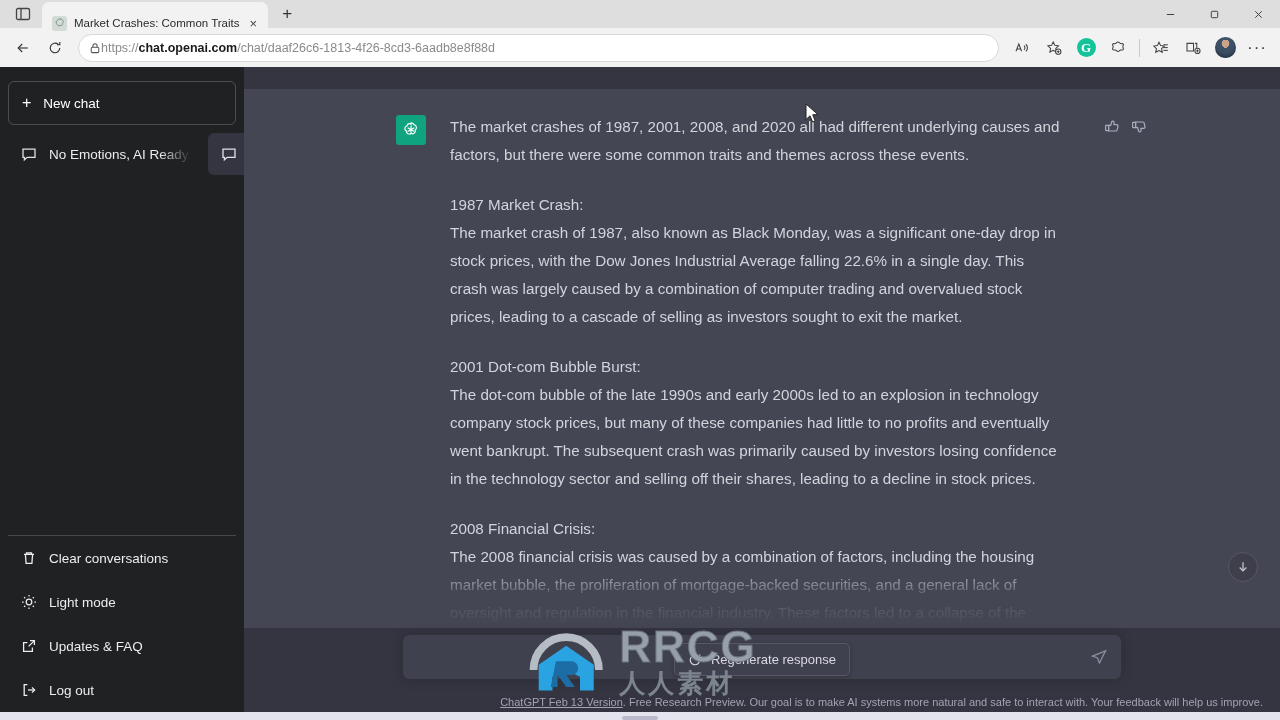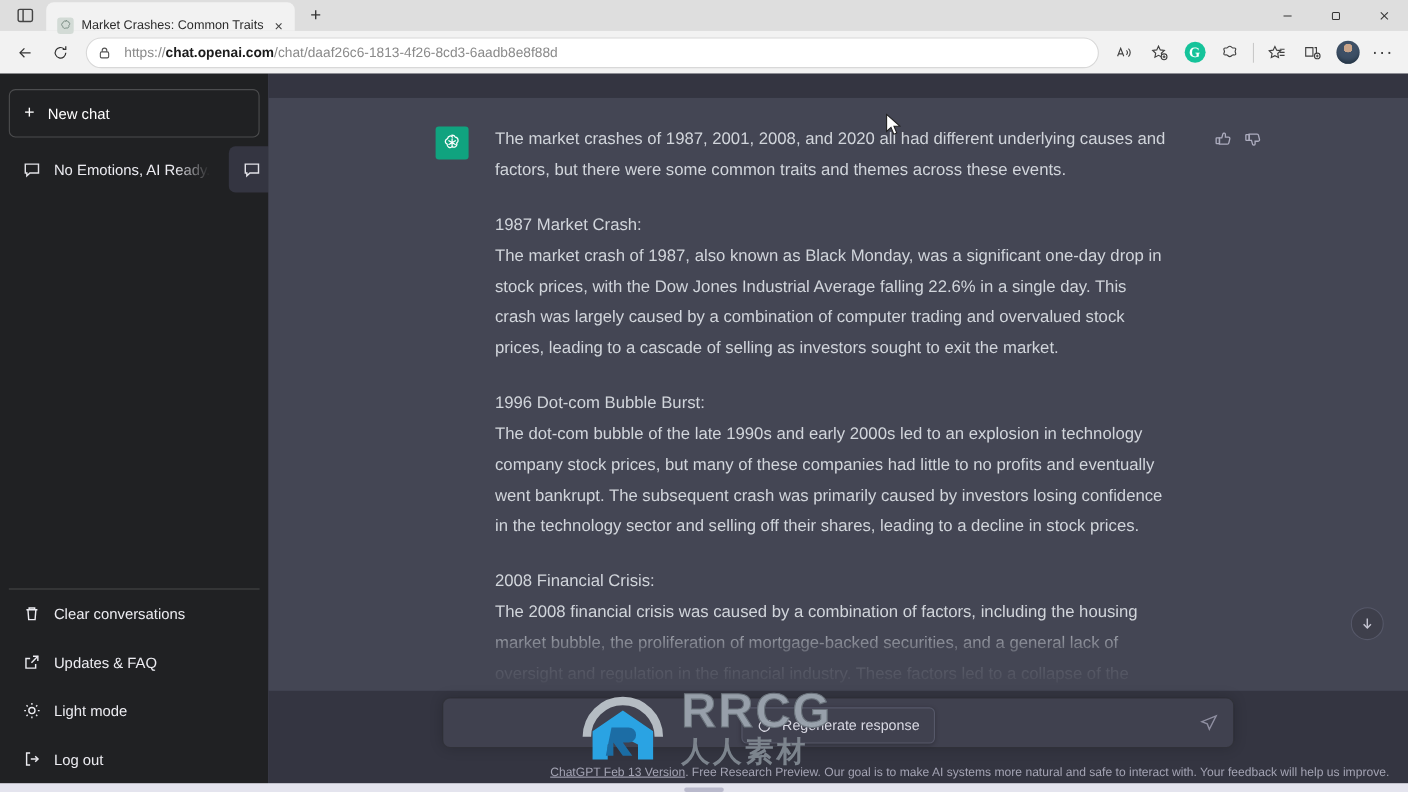--- a/index.html
+++ b/index.html
@@ -57,21 +57,21 @@
     padding: 0 8px; gap: 2px;
   }
   .tb-icon {
     width: 30px; height: 30px; border-radius: 5px;
     display: flex; align-items: center; justify-content: center;
     color: #404040; flex: 0 0 auto;
   }
   .tb-icon svg { width: 16px; height: 16px; }
   .omnibox {
     flex: 1 1 auto; height: 28px; background: #ffffff; border-radius: 14px;
-    display: flex; align-items: center; padding: 0 10px; gap: 12px;
+    display: flex; align-items: center; padding: 0 10px; gap: 0;
     margin: 0 6px; border: 1px solid #d8d8d8;
   }
   .omnibox .lock svg { width: 12px; height: 12px; color: #555; display: block; }
   .url { font-size: 12.5px; color: #8a8a8a; white-space: nowrap; overflow: hidden; }
   .url b { color: #1b1b1b; font-weight: 600; }
   .grammarly {
     width: 19px; height: 19px; border-radius: 50%; background: #15c39a;
     display: flex; align-items: center; justify-content: center;
     color: #fff; font-size: 13px; font-weight: 700;
     font-family: "Liberation Serif", serif;
@@ -428,49 +428,49 @@
         <span class="ico">
           <svg viewBox="0 0 16 16" fill="none" stroke="#ececf1" stroke-width="1.3">
               <path d="M3 4.3h10M5.5 4.3V2.8h5v1.5M4.4 4.3l.7 9h5.8l.7-9"></path>
             </svg>
         </span>
         <span>Clear conversations</span>
       </div>
 
       <div class="sb-item">
         <span class="ico">
-          <svg viewBox="0 0 16 16" fill="none" stroke="#ececf1" stroke-width="1.3">
-            <path d="M9 2.6h4.4V7"></path>
-              <line x1="13.4" y1="2.6" x2="7.6" y2="8.4"></line>
-            <path d="M11.4 9.6v3.8H2.6V4.6h3.8"></path>
-          </svg>
-        </span>
-        <span>Updates &amp; FAQ</span>
-      </div>
-
-      <div class="sb-item">
-        <span class="ico">
           <svg viewBox="0 0 16 16" fill="none" stroke="#ececf1" stroke-width="1.25">
             <circle cx="8" cy="8" r="2.8"></circle>
               <line x1="8" y1="1" x2="8" y2="2.6"></line>
               <line x1="8" y1="13.4" x2="8" y2="15"></line>
             <line x1="1" y1="8" x2="2.6" y2="8"></line>
               <line x1="13.4" y1="8" x2="15" y2="8"></line>
             <line x1="3.1" y1="3.1" x2="4.2" y2="4.2"></line>
               <line x1="11.8" y1="11.8" x2="12.9" y2="12.9"></line>
             <line x1="12.9" y1="3.1" x2="11.8" y2="4.2"></line>
               <line x1="4.2" y1="11.8" x2="3.1" y2="12.9"></line>
           </svg>
         </span>
         <span>Light mode</span>
       </div>
 
       <div class="sb-item">
         <span class="ico">
           <svg viewBox="0 0 16 16" fill="none" stroke="#ececf1" stroke-width="1.3">
+            <path d="M9 2.6h4.4V7"></path>
+              <line x1="13.4" y1="2.6" x2="7.6" y2="8.4"></line>
+            <path d="M11.4 9.6v3.8H2.6V4.6h3.8"></path>
+          </svg>
+        </span>
+        <span>Updates &amp; FAQ</span>
+      </div>
+
+      <div class="sb-item">
+        <span class="ico">
+          <svg viewBox="0 0 16 16" fill="none" stroke="#ececf1" stroke-width="1.3">
             <path d="M6.4 2.6H3.2v10.8h3.2"></path>
               <line x1="7" y1="8" x2="13.6" y2="8"></line>
               <polyline points="11,5.4 13.6,8 11,10.6"></polyline>
           </svg>
         </span>
         <span>Log out</span>
       </div>
     </div>
   </aside>
 
@@ -485,21 +485,21 @@
           <svg viewBox="0 0 24 24" fill="none" stroke="#ffffff" stroke-width="1.35">
             <path d="M12 3.3c1.9 0 3.1 1.3 3.5 2.3 1.5.2 2.8 1.5 3 3.1.2 1.6-.7 2.9-1.5 3.3.5 1.4 0 3.1-1.3 4-1.3.8-2.8.6-3.6 0-.9.9-2.6 1.2-3.9.5-1.3-.8-1.7-2.3-1.6-3.3-1.3-.5-2.2-1.9-1.9-3.4.3-1.5 1.5-2.4 2.4-2.6.1-1.1.9-2.4 2.4-2.8.8-.2 1.8-.1 2.5.9z"></path>
             <path d="M12 7.1v9.6M8 9.3l8 4.6M16 9.3l-8 4.6"></path>
           </svg>
         </div>
 
         <div class="msg-body">
           <p>The market crashes of 1987, 2001, 2008, and 2020 all had different underlying causes and factors, but there were some common traits and themes across these events.</p>
           <p class="tight">1987 Market Crash:</p>
           <p>The market crash of 1987, also known as Black Monday, was a significant one-day drop in stock prices, with the Dow Jones Industrial Average falling 22.6% in a single day. This crash was largely caused by a combination of computer trading and overvalued stock prices, leading to a cascade of selling as investors sought to exit the market.</p>
-          <p class="tight">1996 Dot-com Bubble Burst:</p>
+          <p class="tight">2001 Dot-com Bubble Burst:</p>
           <p>The dot-com bubble of the late 1990s and early 2000s led to an explosion in technology company stock prices, but many of these companies had little to no profits and eventually went bankrupt. The subsequent crash was primarily caused by investors losing confidence in the technology sector and selling off their shares, leading to a decline in stock prices.</p>
           <p class="tight">2008 Financial Crisis:</p>
           <p>The 2008 financial crisis was caused by a combination of factors, including the housing market bubble, the proliferation of mortgage-backed securities, and a general lack of oversight and regulation in the financial industry. These factors led to a collapse of the</p>
         </div>
 
         <div class="msg-actions">
           <span class="ico">
             <svg viewBox="0 0 17 17" fill="none" stroke="currentColor" stroke-width="1.2">
               <path d="M4.6 7.4h2.1l1-3.6a1.2 1.2 0 0 1 2.3.4v2.4h2.8c.8 0 1.4.8 1.2 1.6l-.9 3.8c-.1.6-.7 1-1.3 1H4.6z"></path>
               <rect x="1.6" y="7.4" width="3" height="5.2" rx=".5"></rect>

